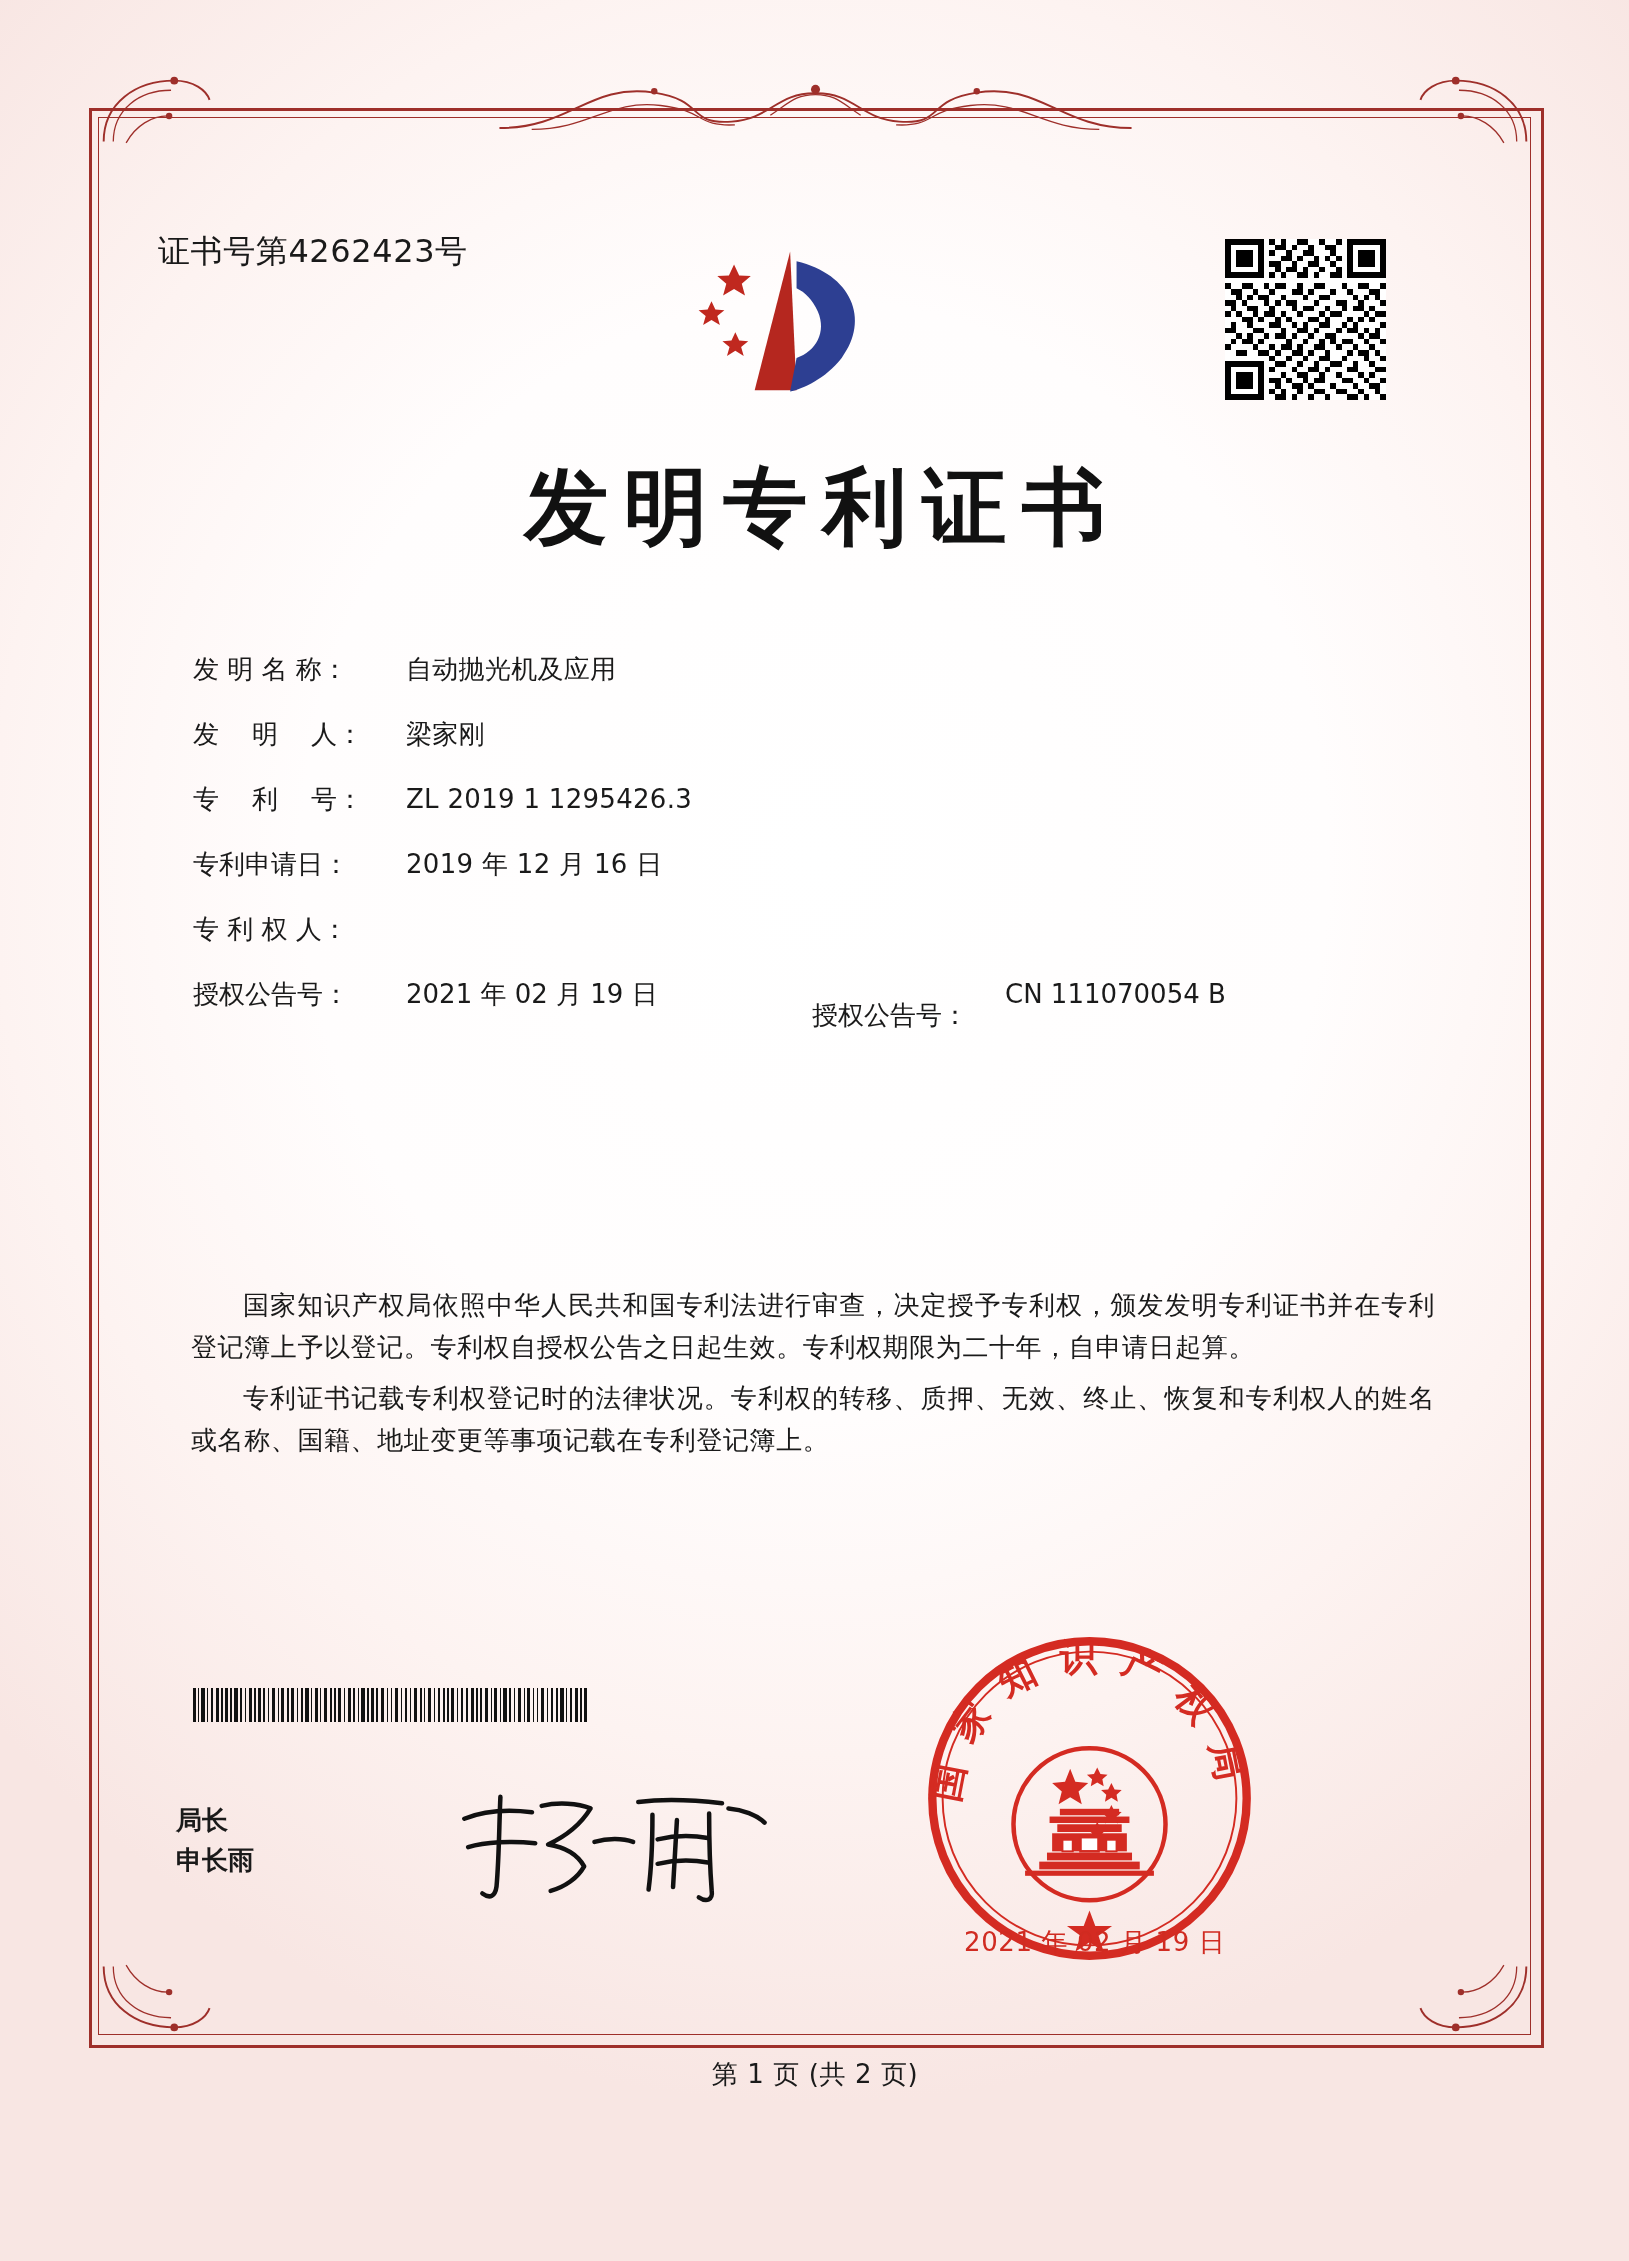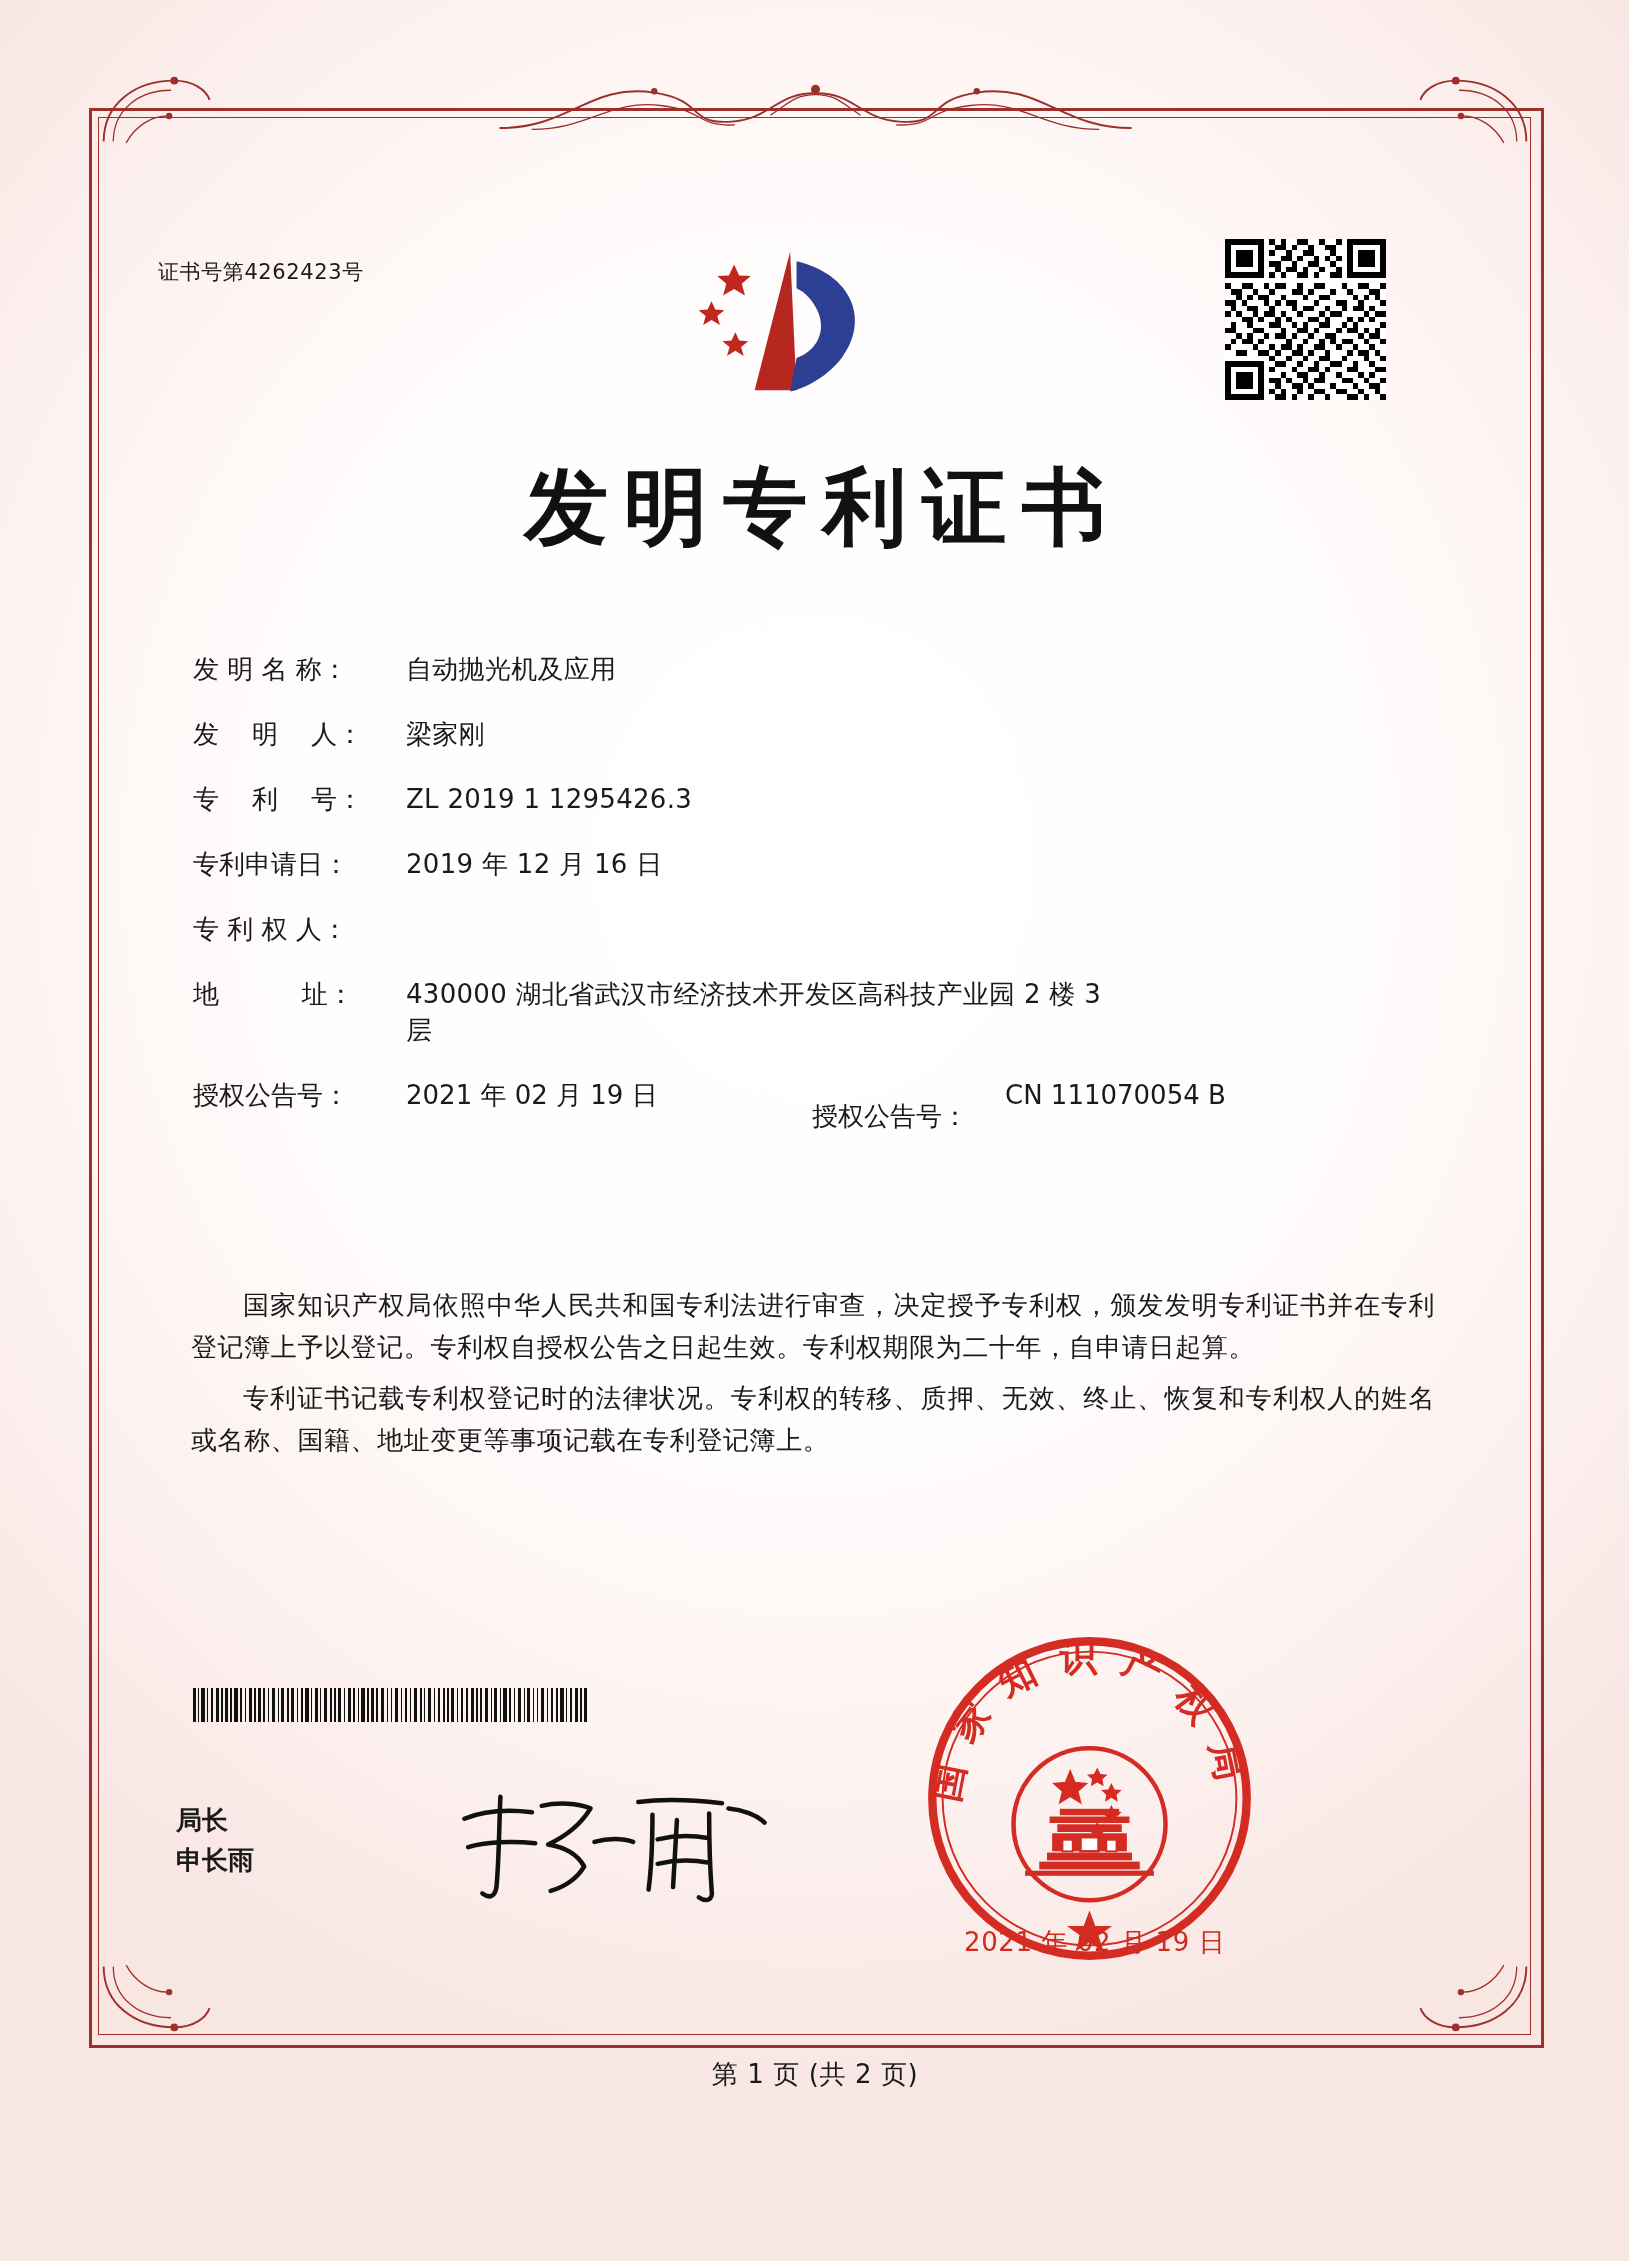--- a/index.html
+++ b/index.html
@@ -62,22 +62,22 @@
     width: 645px;
     height: 71px;
     color: #9e2f2a;
   }
   .top-flourish svg { width: 100%; height: 100%; display: block; }
 
   
   .cert-no {
     position: absolute;
     left: 158px;
-    top: 258px;
-    font-size: 21px;
+    top: 230px;
+    font-size: 32px;
     letter-spacing: 0.6px;
     color: #1a1a1a;
     font-family: "DejaVu Sans", sans-serif;
     white-space: nowrap;
   }
 
   .logo {
     position: absolute;
     left: 658px;
     top: 229px;
@@ -557,25 +557,20 @@
 
     <div class="field">
       <span class="lbl">专利申请日：</span>
       <span class="val">2019 年 12 月 16 日</span>
     </div>
 
     <div class="field">
       <span class="lbl">专 利 权 人：</span>
     </div>
 
-    <div class="field">
-      <span class="lbl">地          址：</span>
-      <span class="val" style="white-space: pre-line;">430000 湖北省武汉市经济技术开发区高科技产业园 2 楼 3
-层</span>
-    </div>
 
     <div class="field two-col">
       <span class="seg-a">
         <span class="lbl">授权公告号：</span>
         <span>2021 年 02 月 19 日</span>
       </span>
       <span class="colb-lbl">授权公告号：</span>
       <span class="colb-val">CN 111070054 B</span>
     </div>
 

